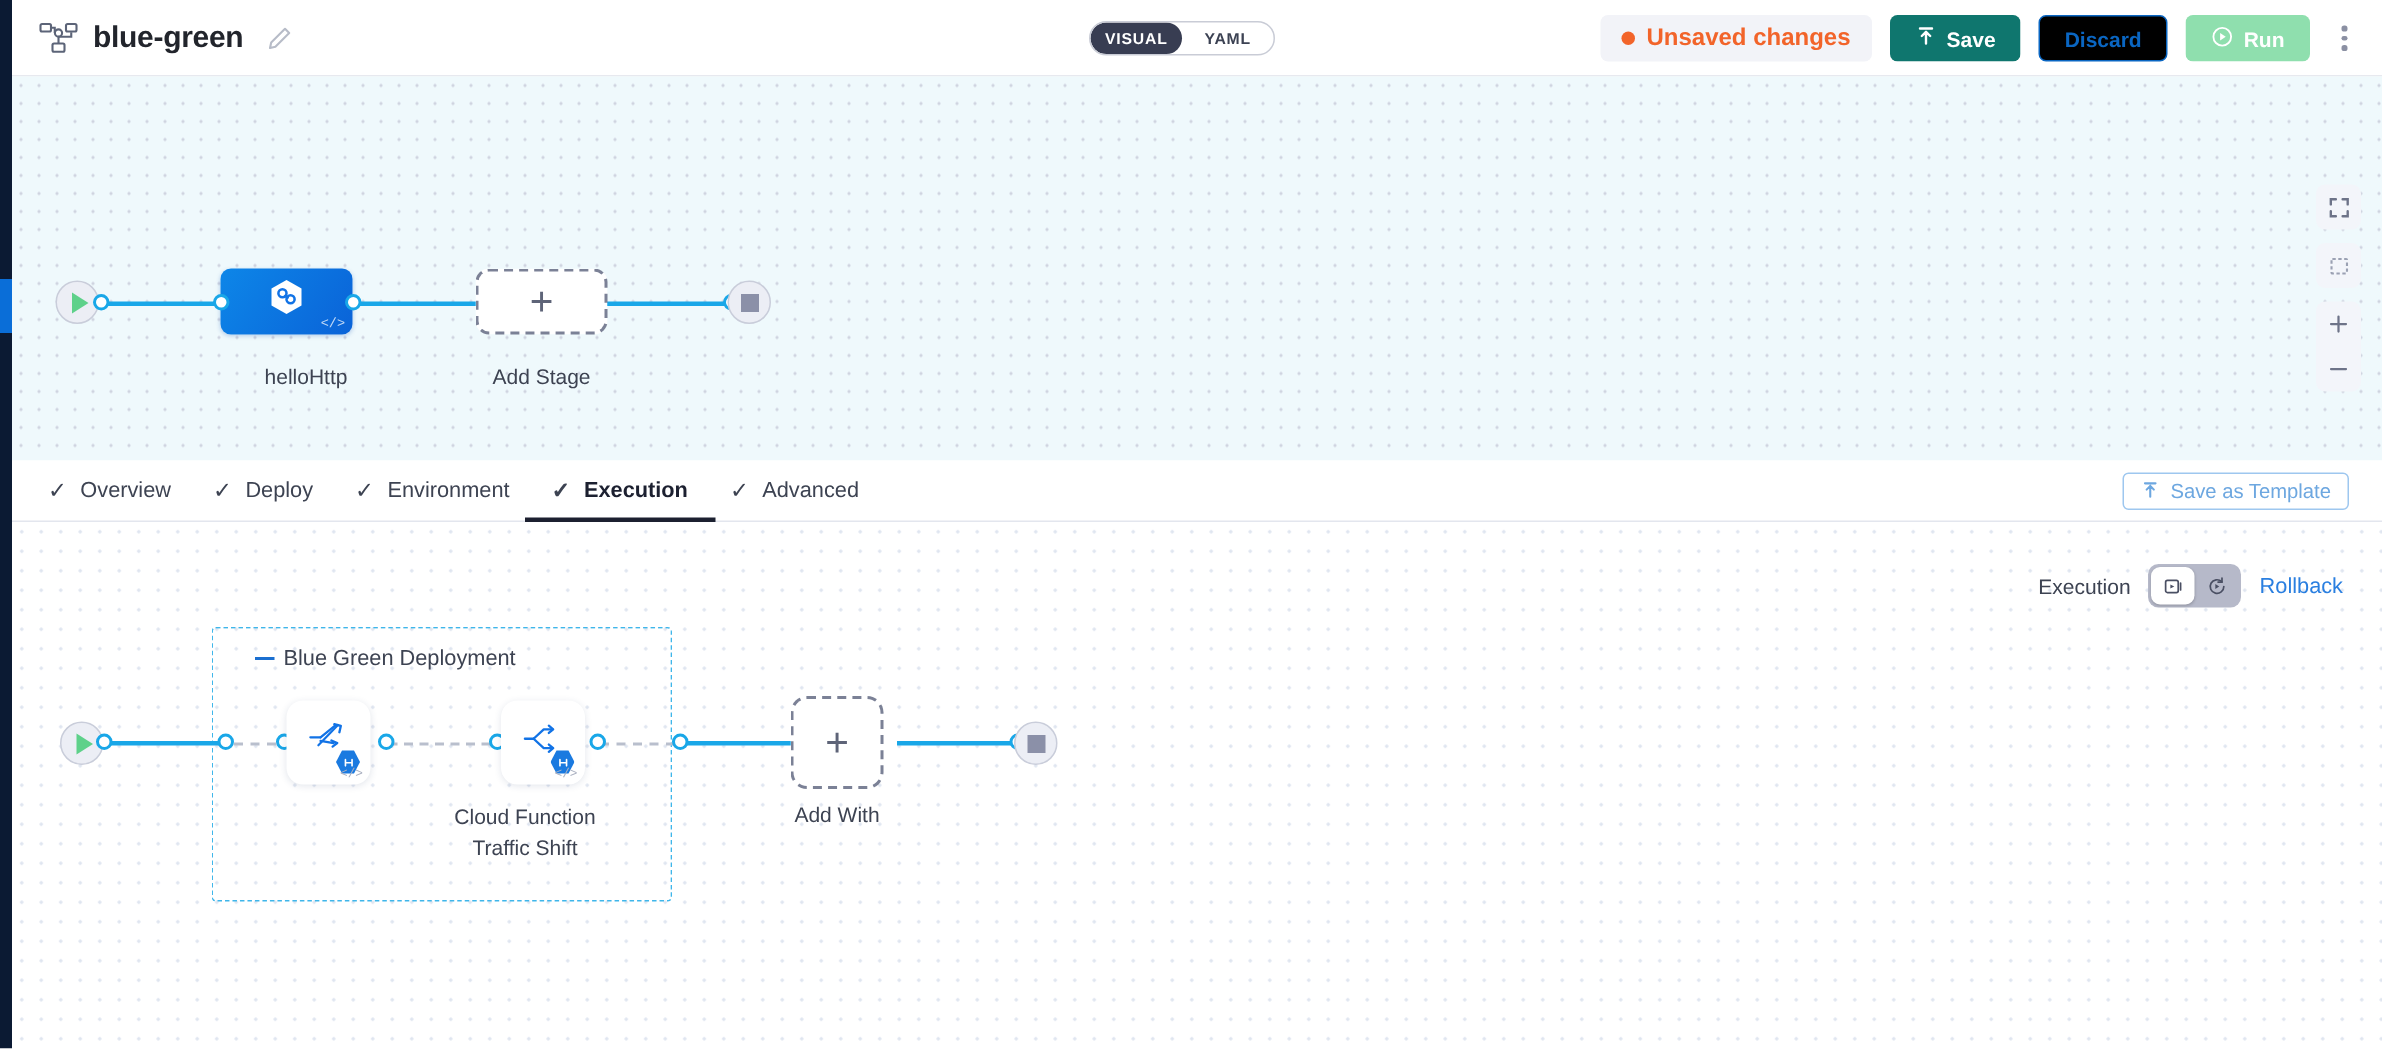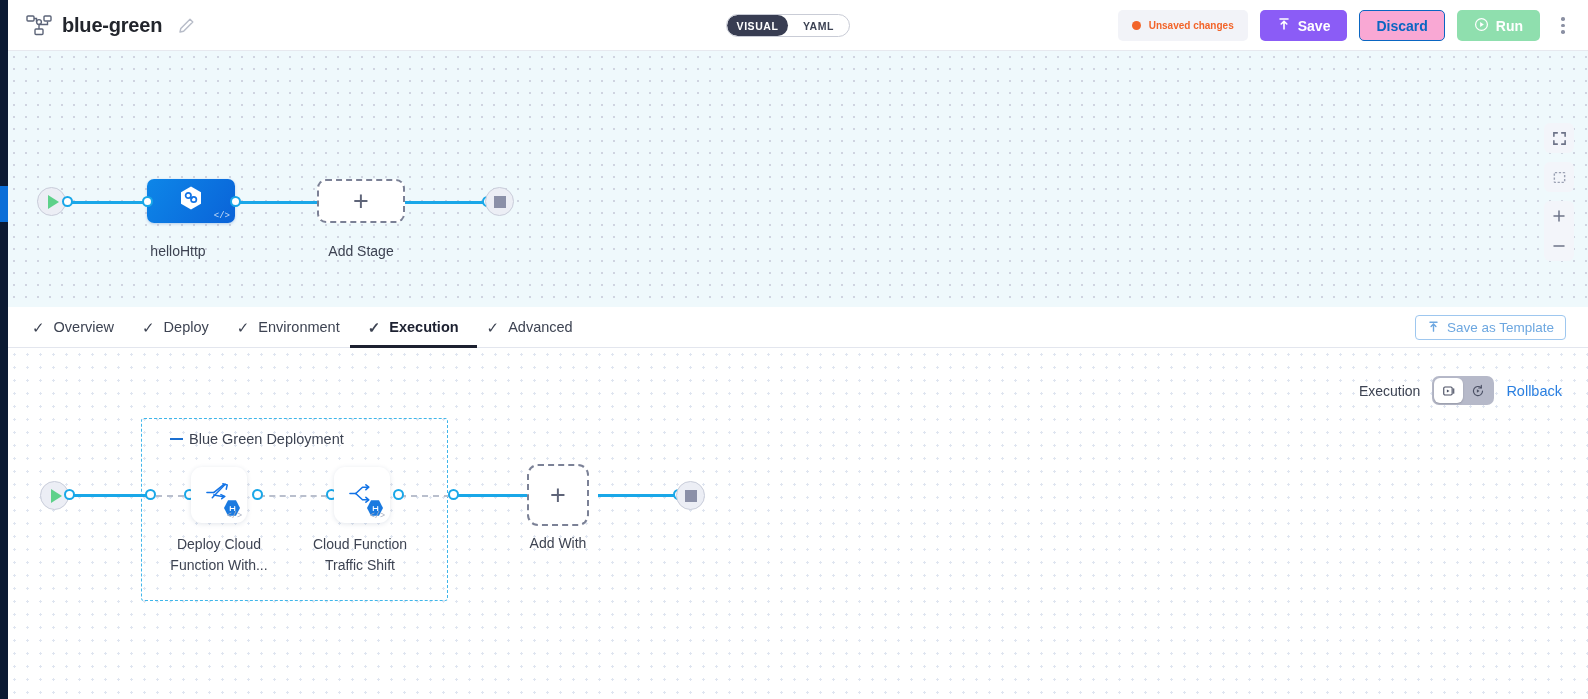--- a/index.html
+++ b/index.html
@@ -48,30 +48,30 @@
   .seg-opt.active { background: #383d52; color: #fff; }
 
   .hdr-right {
     position: absolute; right: 0; top: 0; height: 51px;
     display: flex; align-items: center; gap: 12px; padding-right: 14px;
   }
   .unsaved-pill {
     display: flex; align-items: center; gap: 8px;
     background: #f2f3f8; border-radius: 5px;
     height: 31px; padding: 0 14px;
-    color: #f2642a; font-size: 10px; font-weight: bold;
+    color: #f2642a; font-size: 16px; font-weight: bold;
   }
   .dot-orange { width: 9px; height: 9px; border-radius: 50%; background: #f2642a; }
   .btn {
     height: 31px; border-radius: 5px; font-size: 14px; font-weight: bold;
     display: flex; align-items: center; justify-content: center; gap: 7px;
     cursor: pointer; padding: 0 16px; border: 1px solid transparent;
   }
-  .btn-save { background: #8b5cf6; color: #fff; }
-  .btn-discard { background: #f9a8d4; color: #0a66c2; border: 1px solid #0a66c2; }
+  .btn-save { background: #0f766e; color: #fff; }
+  .btn-discard { background: #000000; color: #0a66c2; border: 1px solid #0a66c2; }
   .btn-run { background: #8fdfae; color: #fff; }
   .kebab { width: 22px; height: 31px; display: flex; flex-direction: column;
            align-items: center; justify-content: center; gap: 3px; cursor: pointer; }
   .kebab i { width: 3.5px; height: 3.5px; border-radius: 50%; background: #8b90a3; display: block; }
 
   
   .canvas-top {
     position: absolute; left: 8px; top: 51px; width: 1580px; height: 256px;
     background-color: #eff9fc;
     background-image: radial-gradient(#cfd4e0 1px, transparent 1.1px);
@@ -310,21 +310,21 @@
               <circle cx="15.7" cy="14.5" r="2.7"></circle>
               <path d="M12.2 12.3l1.6 1.1"></path>
             </g>
           </svg>
         </span>
         <span class="code-badge">&lt;/&gt;</span>
       </div>
     </div>
     <div class="node-abs port" style="left:134px; top:145px;"></div>
     <div class="node-abs port" style="left:222px; top:145px;"></div>
-    <div class="node-caption" style="left:126px; top:190px; width:88px;">helloHttp</div>
+    <div class="node-caption" style="left:152px; top:190px; width:88px;">helloHttp</div>
 
     <div class="node-abs" style="left:309px; top:128px;">
       <div class="add-node">
         <span class="plus-glyph">+</span>
       </div>
     </div>
     <div class="node-caption" style="left:309px; top:190px; width:88px;">Add Stage</div>
 
     <div class="node-abs port" style="left:474px; top:145px;"></div>
     <div class="node-abs" style="left:477px; top:136px;">
@@ -453,24 +453,20 @@
         </span>
         <span class="step-badge">
           <svg viewBox="0 0 16 16" width="11" height="11" fill="none" stroke="#fff" stroke-width="1.6" stroke-linecap="round">
             <path d="M4.8 5v6M11.2 5v6M4.8 8h6.4"></path>
           </svg>
         </span>
         <span class="code-badge">&lt;/&gt;</span>
       </div>
     </div>
     <div class="node-abs port" style="left:244px; top:141px;"></div>
-    <div class="node-caption" style="left:151px; top:186px; width:120px;">
-      <div>Deploy Cloud</div>
-      <div>Function With...</div>
-    </div>
 
     <div class="node-abs port" style="left:318px; top:141px;"></div>
     <div class="node-abs" style="left:326px; top:119px;">
       <div class="step-node">
         <span>
           <svg viewBox="0 0 34 30" width="33" height="29" fill="none" stroke="#1273e6" stroke-width="1.6" stroke-linecap="round" stroke-linejoin="round">
             <path d="M4 15h6"></path>
             <path d="M10 15l7-6.5h6"></path>
             <path d="M10 15l7 6.5h6"></path>
             <path d="M20.5 6l3 2.5-3 2.5"></path>
@@ -479,21 +475,21 @@
         </span>
         <span class="step-badge">
           <svg viewBox="0 0 16 16" width="11" height="11" fill="none" stroke="#fff" stroke-width="1.6" stroke-linecap="round">
             <path d="M4.8 5v6M11.2 5v6M4.8 8h6.4"></path>
           </svg>
         </span>
         <span class="code-badge">&lt;/&gt;</span>
       </div>
     </div>
     <div class="node-abs port" style="left:385px; top:141px;"></div>
-    <div class="node-caption" style="left:292px; top:186px; width:120px;">
+    <div class="node-caption" style="left:282px; top:186px; width:120px;">
       <div>Cloud Function</div>
       <div>Traffic Shift</div>
     </div>
 
     <div class="node-abs" style="left:519px; top:116px;">
       <div class="add-step-node">
         <span class="plus-glyph">+</span>
       </div>
     </div>
     <div class="node-caption" style="left:511px; top:185px; width:78px;">Add With</div>

